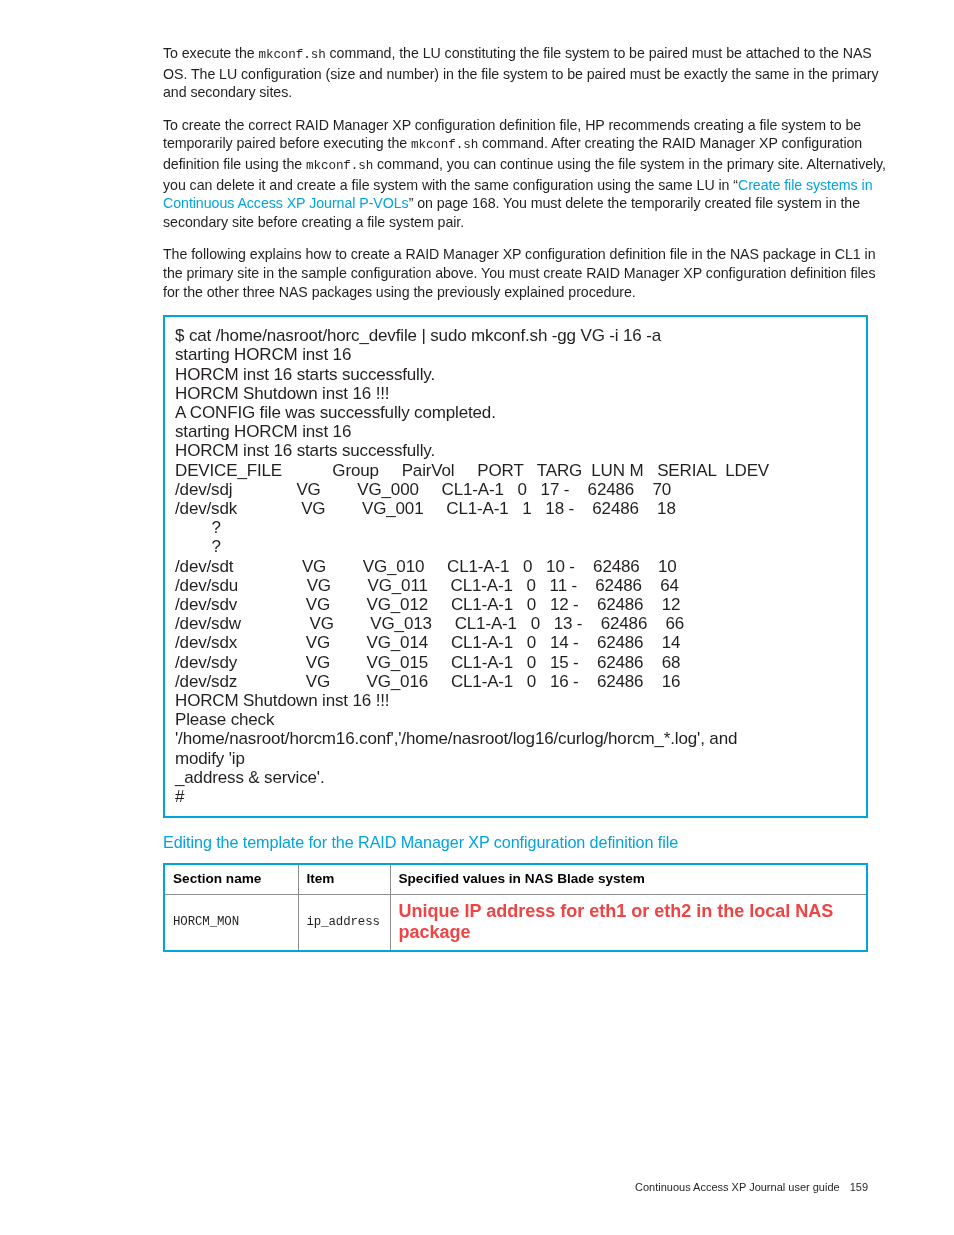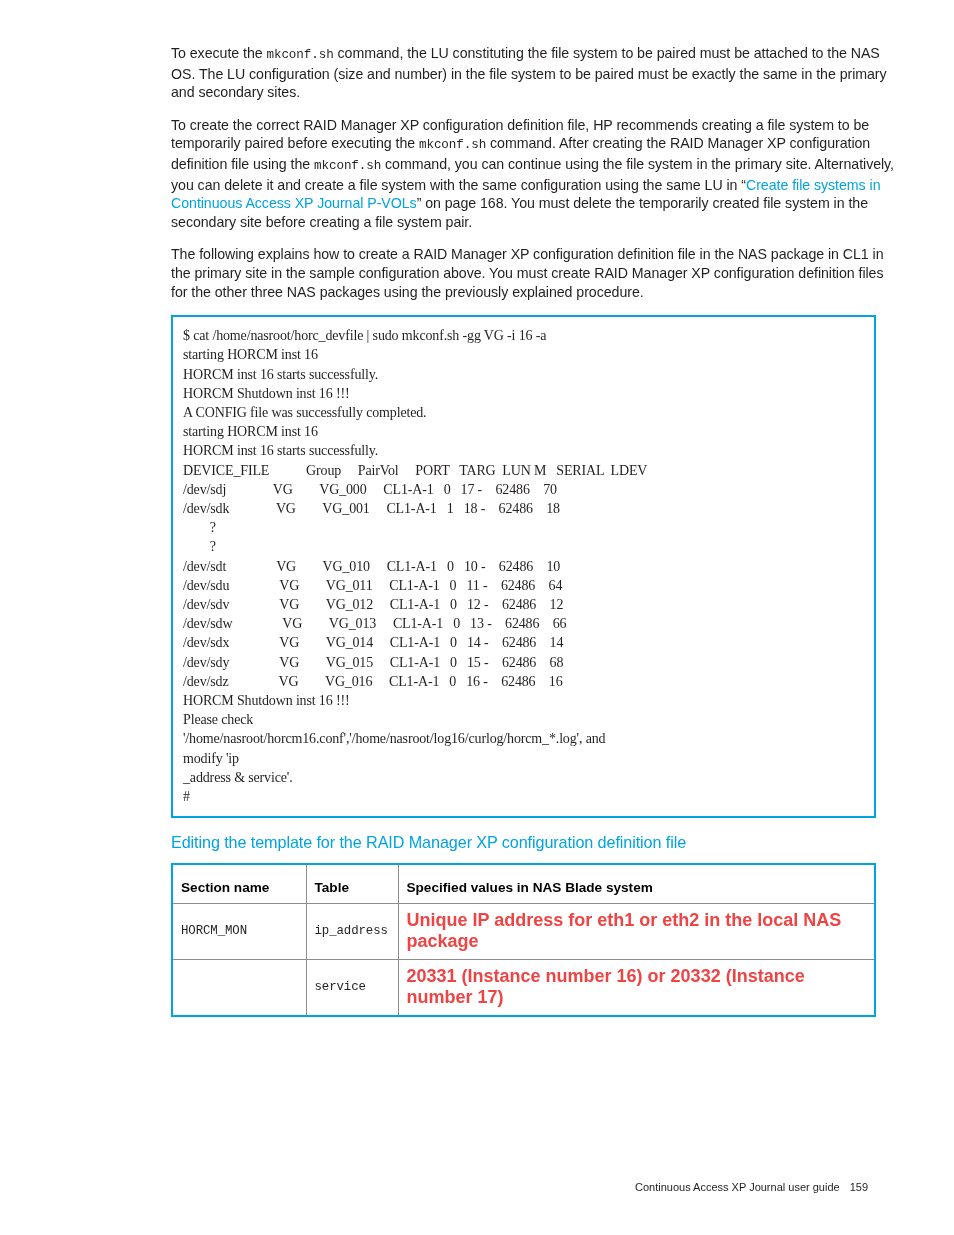--- a/index.html
+++ b/index.html
@@ -11,21 +11,21 @@
     width: 954px;
     height: 1235px;
     position: relative;
     font-family: "Liberation Sans", sans-serif;
     color: #1a1a1a;
     overflow: hidden;
   }
 
   .page {
     position: absolute;
-    left: 171px;
+    left: 163px;
     top: 44px;
     width: 729px;
   }
 
   p.body-text {
     font-size: 14.2px;
     line-height: 18.6px;
     margin: 0 0 14px 0;
     color: #231f20;
     letter-spacing: -0.05px;
@@ -54,22 +54,22 @@
   .code-block {
     border: 2px solid #00a4de;
     margin: 4px 0 0 0;
     padding: 9px 0 10px 10px;
     background: #ffffff;
     box-sizing: border-box;
     width: 705px;
   }
   .code-block pre {
     margin: 0;
-    font-family: Liberation Serif, serif;
-    font-size: 14px;
+    font-family: Liberation Sans, sans-serif;
+    font-size: 17px;
     line-height: 19.2px;
     color: #231f20;
     white-space: pre;
     letter-spacing: -0.15px;
   }
 
   
   .figure-caption {
     font-size: 13.6px;
     line-height: 18px;
@@ -106,21 +106,21 @@
   table.settings td {
     border: 1px solid #8d8d8d;
     padding: 6px 8px 7px 8px;
     vertical-align: middle;
     text-align: left;
   }
   table.settings th {
     font-size: 13.6px;
     font-weight: bold;
     color: #000000;
-    padding-top: 15px;
+    padding-top: 6px;
     padding-bottom: 8px;
   }
   table.settings td.mono-cell {
     font-family: "Liberation Mono", "DejaVu Sans Mono", monospace;
     font-size: 12.4px;
     color: #231f20;
     letter-spacing: -0.1px;
     margin-top: 36px;
   }
   table.settings td.text-cell {
@@ -197,35 +197,30 @@
 
   <table class="settings">
     <colgroup>
         <col class="c1">
         <col class="c2">
         <col class="c3">
       </colgroup>
     <thead>
       <tr>
         <th>Section name</th>
-        <th>Table</th>
+        <th>Item</th>
         <th>Specified values in NAS Blade system</th>
       </tr>
     </thead>
     <tbody>
       <tr>
         <td class="mono-cell">HORCM_MON</td>
         <td class="mono-cell">ip_address</td>
         <td class="text-cell">Unique IP address for eth1 or eth2 in the local NAS package</td>
       </tr>
-      <tr>
-        <td class="mono-cell blank-cell"></td>
-        <td class="mono-cell">service</td>
-        <td class="text-cell">20331 (Instance number 16) or 20332 (Instance number 17)</td>
-      </tr>
     </tbody>
   </table>
 
 </div>
 
 <div class="footer">
   <span>Continuous Access XP Journal user guide</span><span class="page-num">159</span>
 </div>
 
 </body></html>

